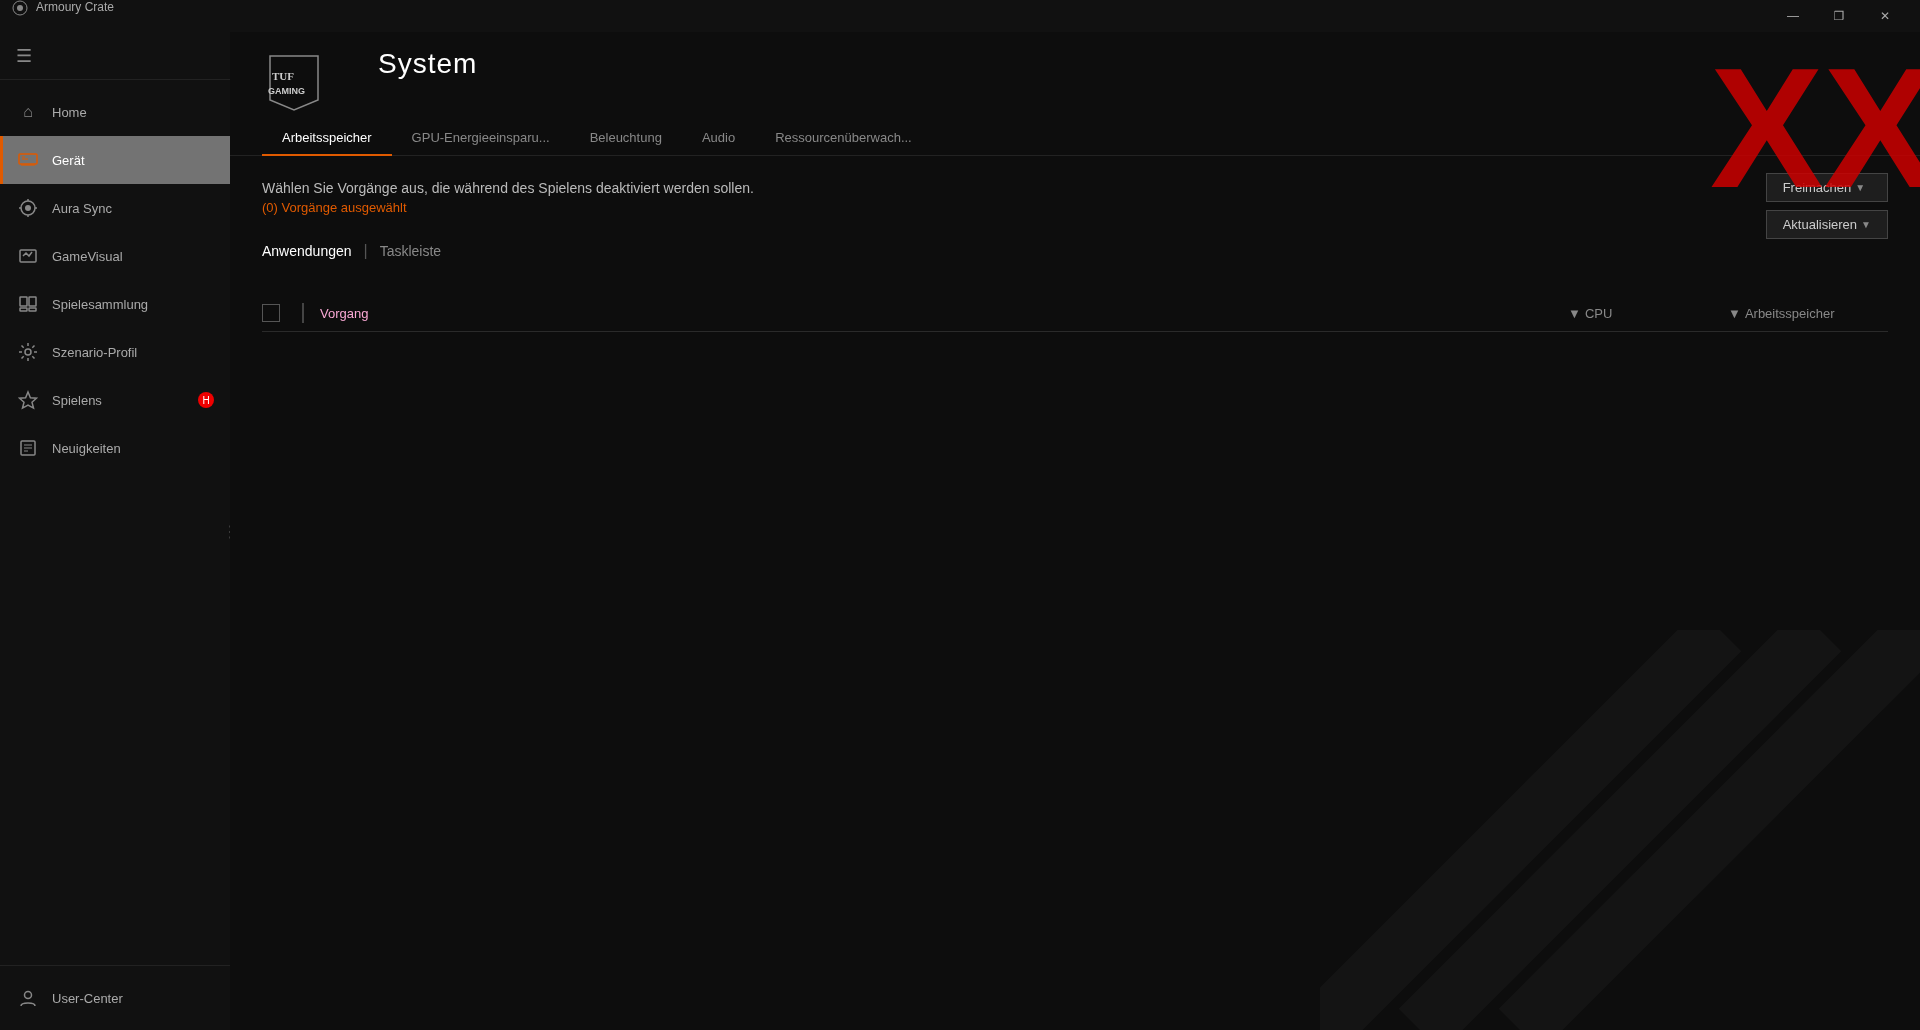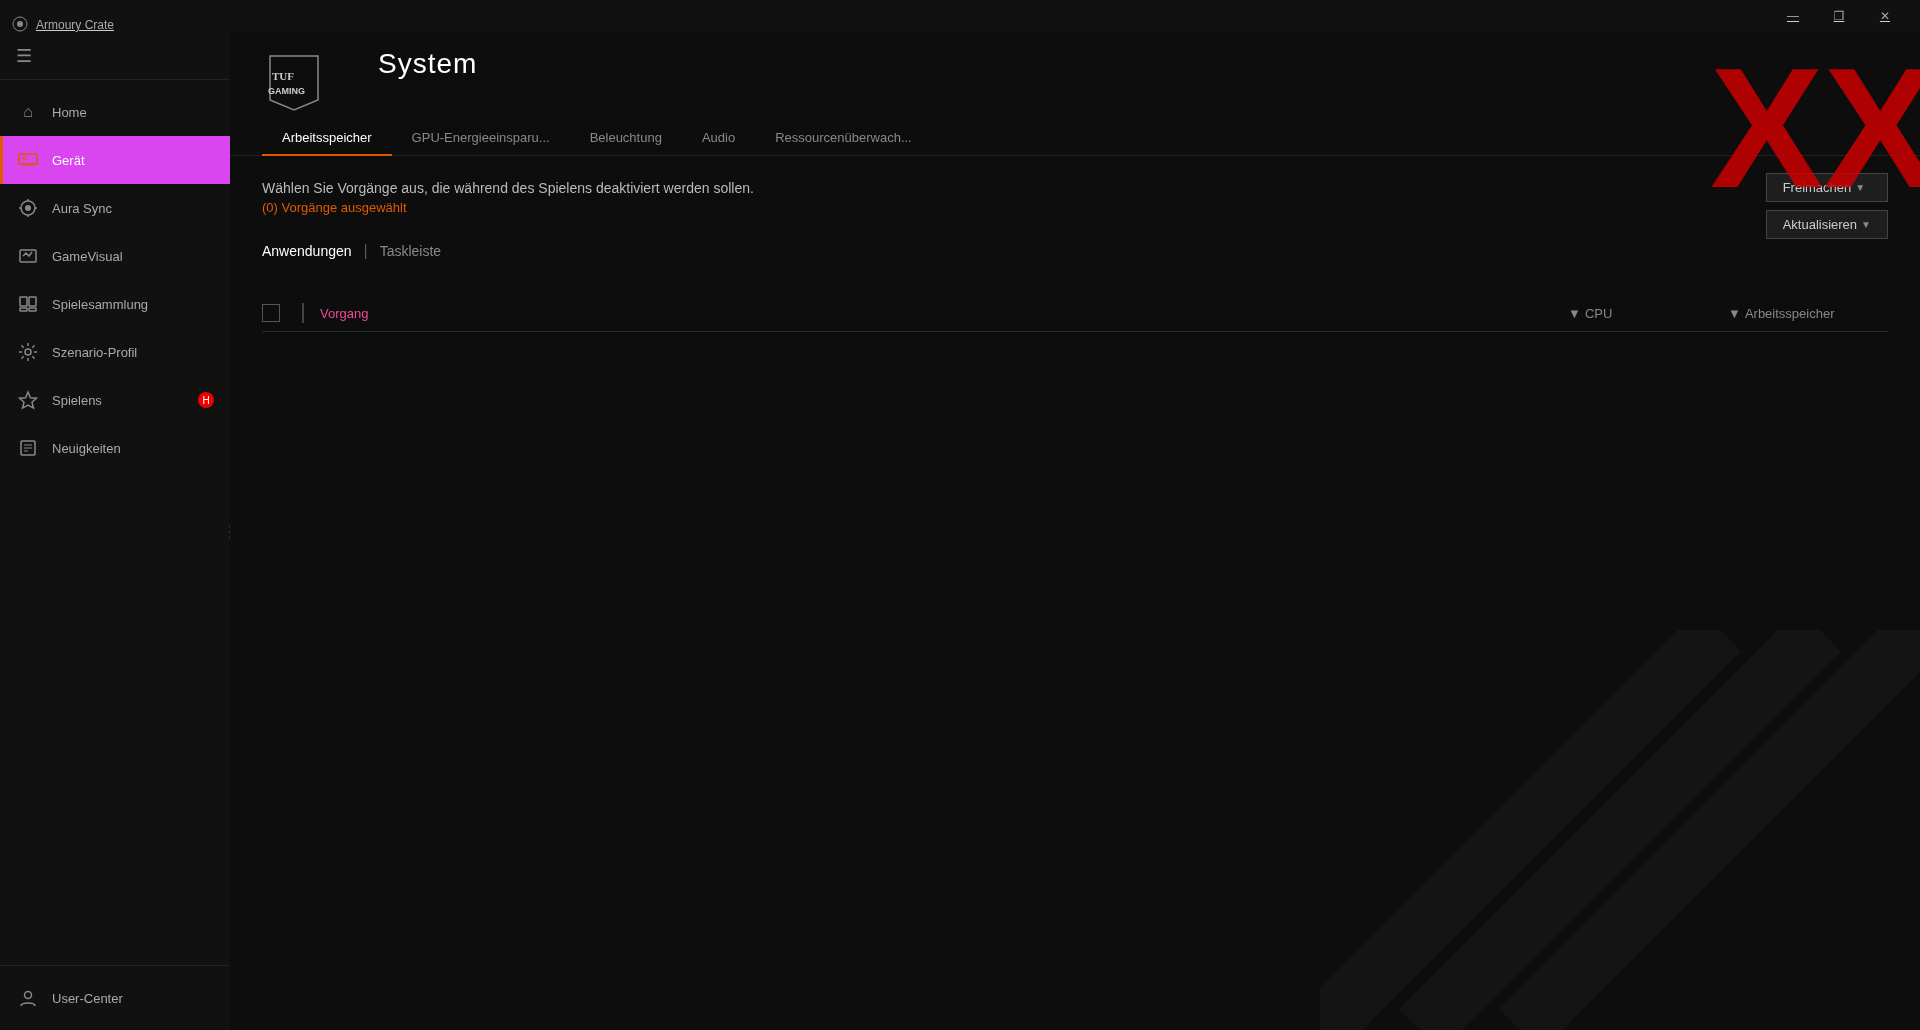--- a/index.html
+++ b/index.html
@@ -12,26 +12,25 @@
       overflow: hidden;
       display: flex;
       flex-direction: column;
     }
 
     
     .titlebar {
       height: 32px;
       background: #111;
       display: flex;
-      align-items: flex-end;
+      align-items: flex-start;
       padding: 0 12px;
       flex-shrink: 0;
       position: relative;
       z-index: 100;
-      text-decoration: underline;
     }
     .titlebar-logo {
       width: 16px;
       height: 16px;
       margin-right: 8px;
     }
     .titlebar-title {
       font-size: 12px;
       color: #aaa;
       flex: 1;
@@ -87,21 +86,21 @@
     }
     .sidebar-item {
       display: flex;
       align-items: center;
       padding: 0 16px;
       height: 48px;
       cursor: pointer;
       position: relative;
     }
     .sidebar-item.active {
-      background: #d946ef;
+      background: #737373;
     }
     .sidebar-item.active::before {
       content: '';
       position: absolute;
       left: 0;
       top: 0;
       bottom: 0;
       width: 3px;
       background: #e05a00;
     }
@@ -266,21 +265,21 @@
     }
     .th-divider {
       width: 2px;
       height: 20px;
       background: #444;
       margin-right: 16px;
     }
     .th-process {
       flex: 1;
       font-size: 13px;
-      color: #ec4899;
+      color: #f9a8d4;
     }
     .th-cpu {
       width: 160px;
       font-size: 13px;
       color: #888;
       display: flex;
       align-items: center;
       gap: 4px;
     }
     .th-ram {

